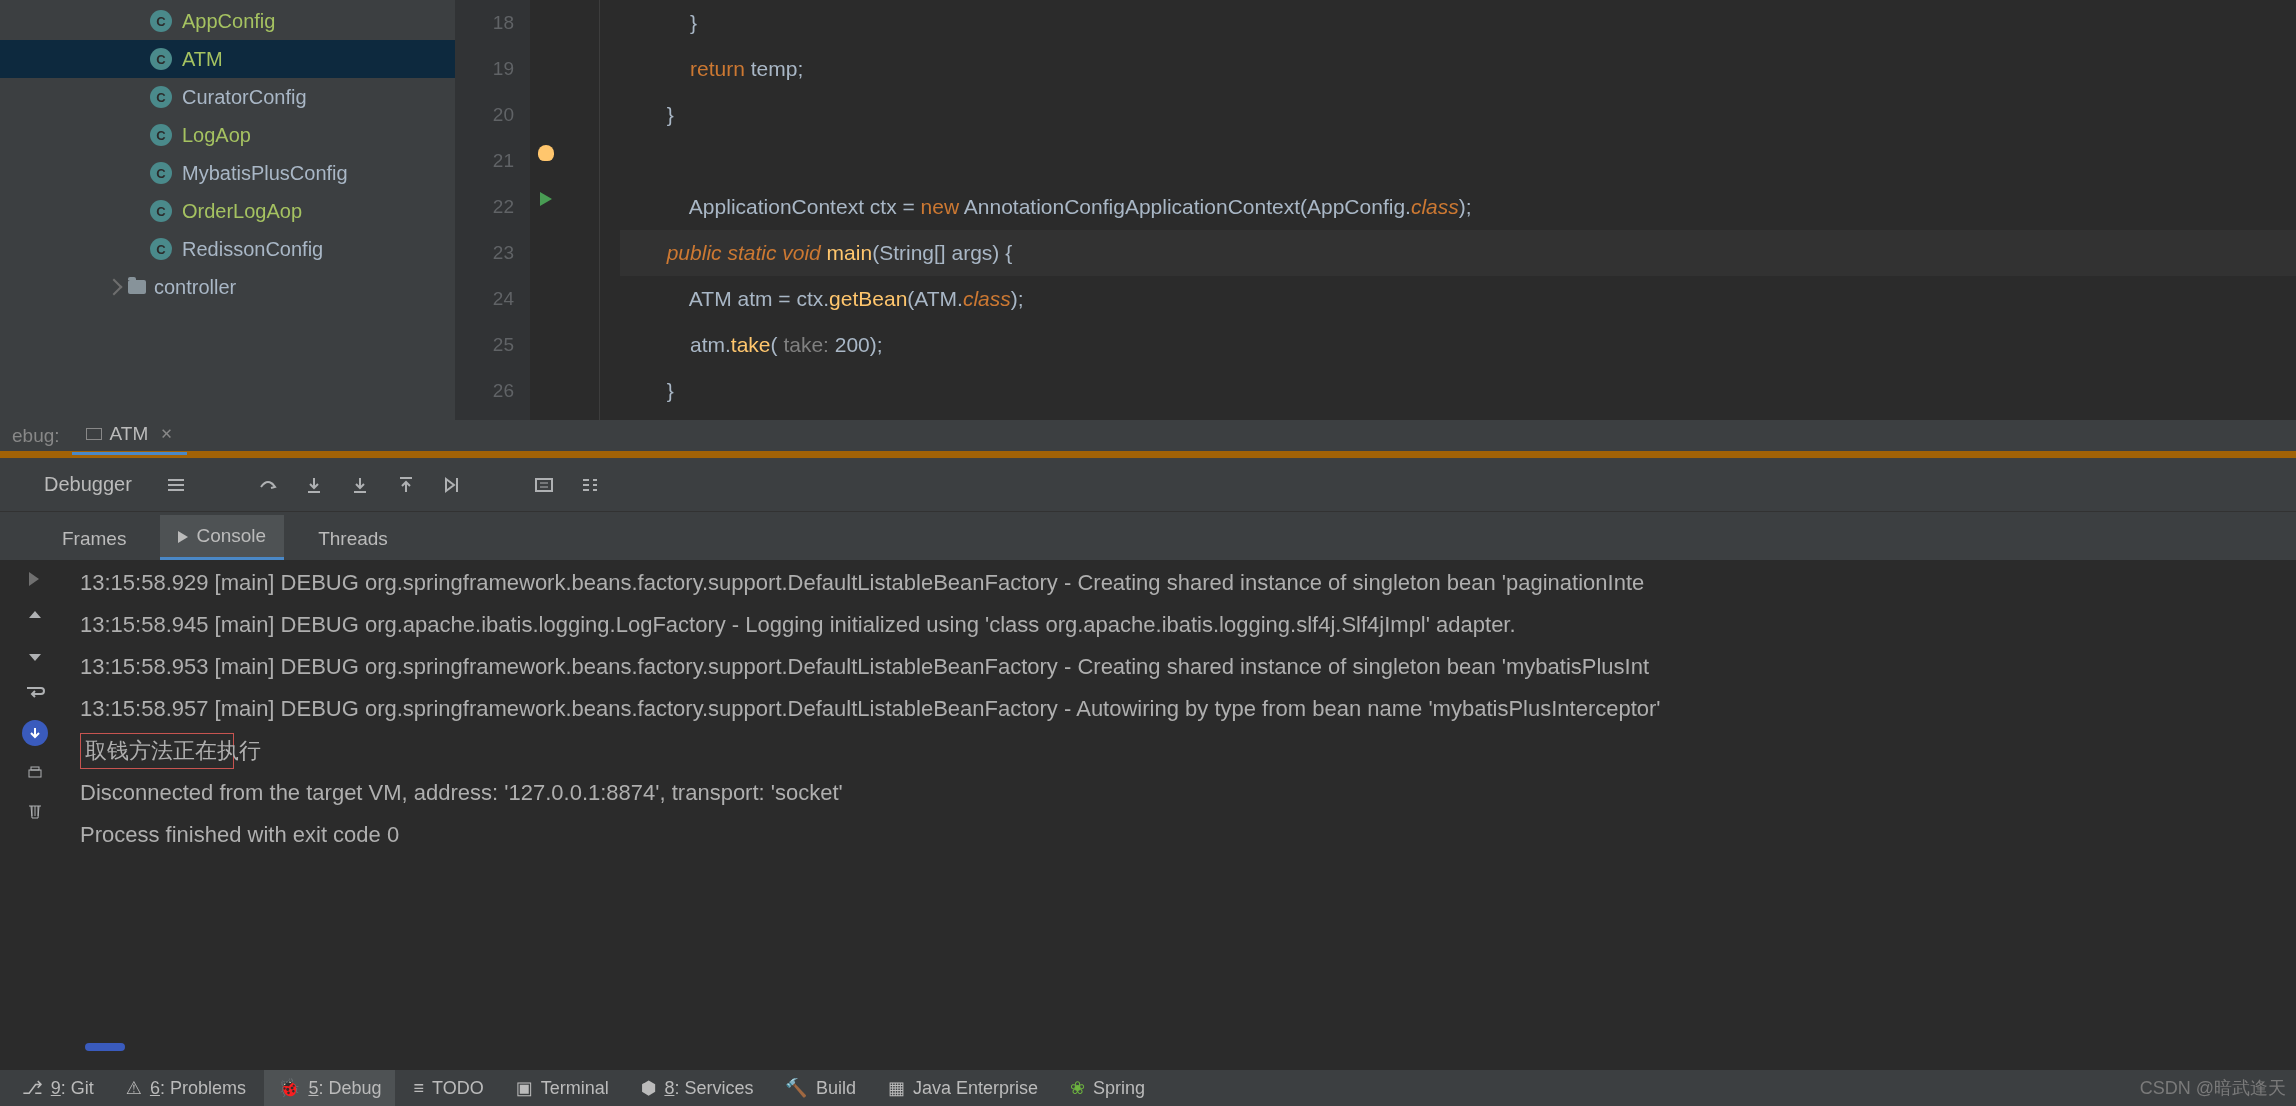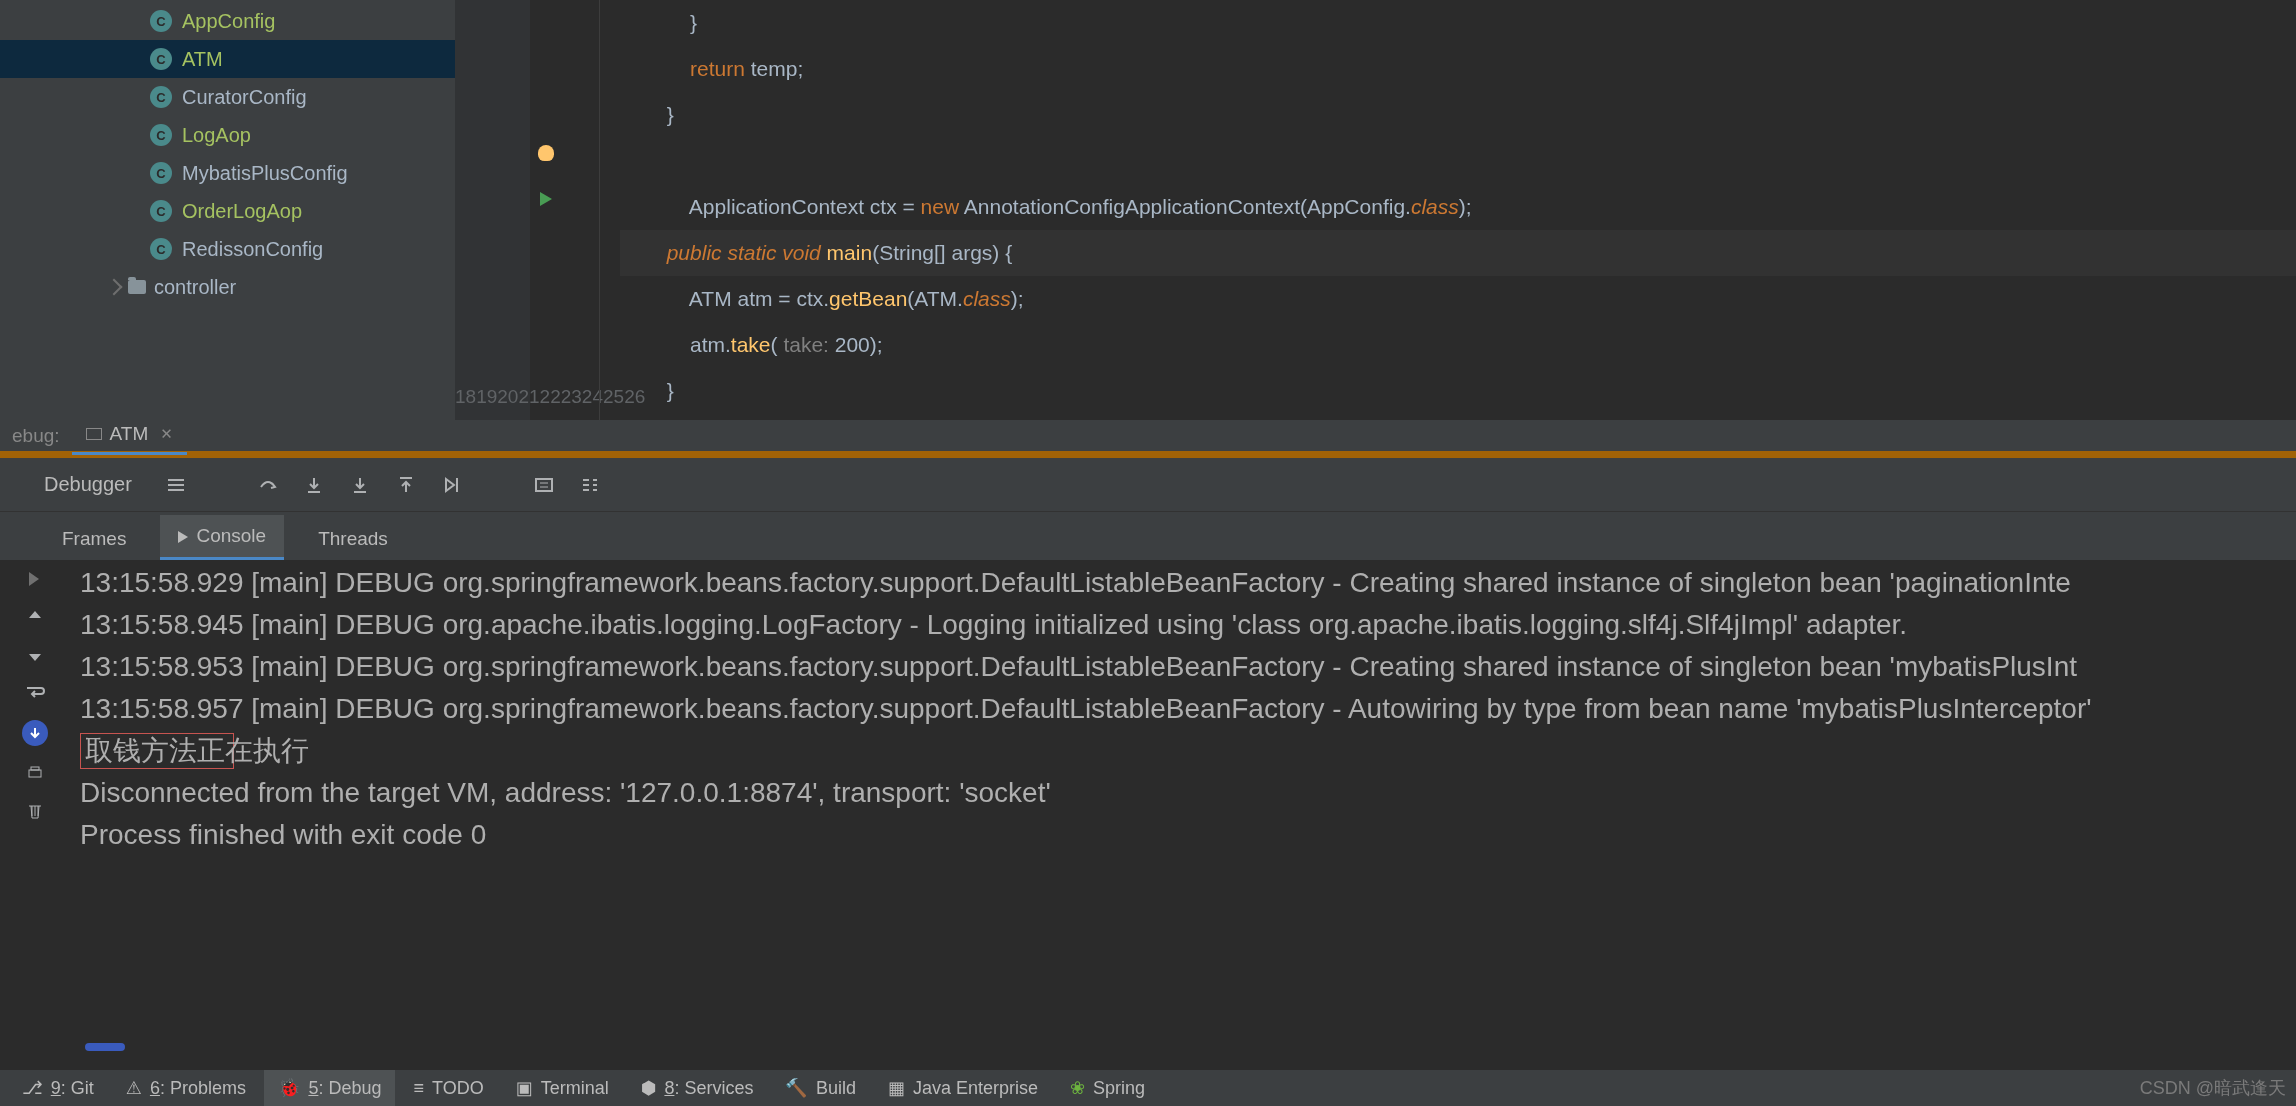--- a/index.html
+++ b/index.html
@@ -9,21 +9,21 @@
 .tree-item{display:flex;align-items:center;height:38px;padding-left:150px;color:#a9b7c6;font-size:20px;gap:10px;}
 .tree-item.selected{background:#0d293e;}
 .tree-item .class-icon{width:22px;height:22px;border-radius:50%;background:#4a8a8b;color:#2b2b2b;font-size:13px;font-weight:bold;display:flex;align-items:center;justify-content:center;flex-shrink:0;}
 .tree-item .label{font-weight:500;}
 .tree-item.yellow .label{color:#a5c261;}
 .tree-folder{display:flex;align-items:center;height:38px;padding-left:108px;gap:8px;font-size:20px;}
 .chevron{width:12px;height:12px;border-right:2px solid #6e6e6e;border-bottom:2px solid #6e6e6e;transform:rotate(-45deg);display:inline-block;}
 .folder-icon{width:18px;height:14px;background:#87939a;display:inline-block;border-radius:2px;position:relative;}
 .folder-icon::before{content:"";position:absolute;top:-3px;left:0;width:8px;height:3px;background:#87939a;border-radius:2px 2px 0 0;}
 .editor{flex:1;background:#2b2b2b;display:flex;position:relative;}
-.gutter{width:75px;background:#313335;display:flex;flex-direction:row;align-items:flex-end;padding-right:16px;text-align:right;}
+.gutter{width:75px;background:#313335;display:flex;flex-direction:column;align-items:flex-end;padding-right:16px;text-align:right;}
 .gutter .ln{height:46px;display:flex;align-items:center;font-size:19px;color:#606366;}
 .gutter-icons{width:40px;position:relative;}
 .run-arrow{position:absolute;top:192px;left:10px;width:0;height:0;border-left:12px solid #499c54;border-top:7px solid transparent;border-bottom:7px solid transparent;}
 .bulb{position:absolute;top:145px;left:8px;width:16px;height:16px;background:#ffc66d;border-radius:50% 50% 40% 40%;}
 .fold-marks{width:30px;border-right:1px solid #3d3d3d;}
 .code{flex:1;padding-left:20px;font-family:'JetBrains Mono','Consolas',monospace;font-size:21px;line-height:46px;}
 .code-line{height:46px;white-space:pre;}
 .code-line.hl{background:#323232;}
 .kw{color:#cc7832;font-style:italic;}
 .kw2{color:#cc7832;}
@@ -41,21 +41,21 @@
 .toolbar-row .lbl{font-size:20px;color:#bbb;margin-right:8px;}
 .tb-icon{width:20px;height:20px;display:inline-block;}
 .tb-icon svg{width:20px;height:20px;}
 .sub-tabs{display:flex;align-items:flex-end;height:48px;background:#3c3f41;padding-left:44px;gap:16px;}
 .sub-tab{padding:10px 18px;font-size:19px;color:#bbb;}
 .sub-tab.active{background:#4e5254;border-bottom:3px solid #4a88c7;}
 .sub-tab .play-icon{display:inline-block;width:0;height:0;border-left:10px solid #bbb;border-top:6px solid transparent;border-bottom:6px solid transparent;margin-right:8px;vertical-align:middle;}
 .console-wrap{display:flex;background:#2b2b2b;}
 .console-gutter{width:70px;display:flex;flex-direction:column;align-items:center;gap:16px;padding-top:8px;}
 .cg-icon{width:22px;height:22px;display:flex;align-items:center;justify-content:center;}
-.console{flex:1;font-family:'JetBrains Mono','Consolas',monospace;font-size:28px;line-height:42px;padding-left:10px;padding-top:2px;color:#afafaf;}
+.console{flex:1;font-family:'JetBrains Mono','Consolas',monospace;font-size:22px;line-height:42px;padding-left:10px;padding-top:2px;color:#afafaf;}
 .console-line{white-space:pre;overflow:hidden;}
 .highlight-box{border:1px solid #c75450;padding:0 4px;display:inline-block;line-height:34px;margin-top:2px;margin-bottom:2px;width:154px;}
 .bottom-bar{position:absolute;bottom:0;left:0;right:0;height:36px;background:#3c3f41;display:flex;align-items:center;padding:0 8px;gap:4px;font-size:18px;}
 .bb-item{display:flex;align-items:center;gap:8px;padding:0 14px;height:36px;color:#bbb;}
 .bb-item.active{background:#4e5254;}
 .bb-underline{text-decoration:underline;}
 .bb-icon{display:inline-block;}
 .watermark{position:absolute;bottom:6px;right:10px;font-size:18px;color:#7a7a7a;}
 .scroll-marker{position:absolute;left:85px;bottom:55px;width:40px;height:8px;background:#3a5bbd;border-radius:4px;}
 </style>

